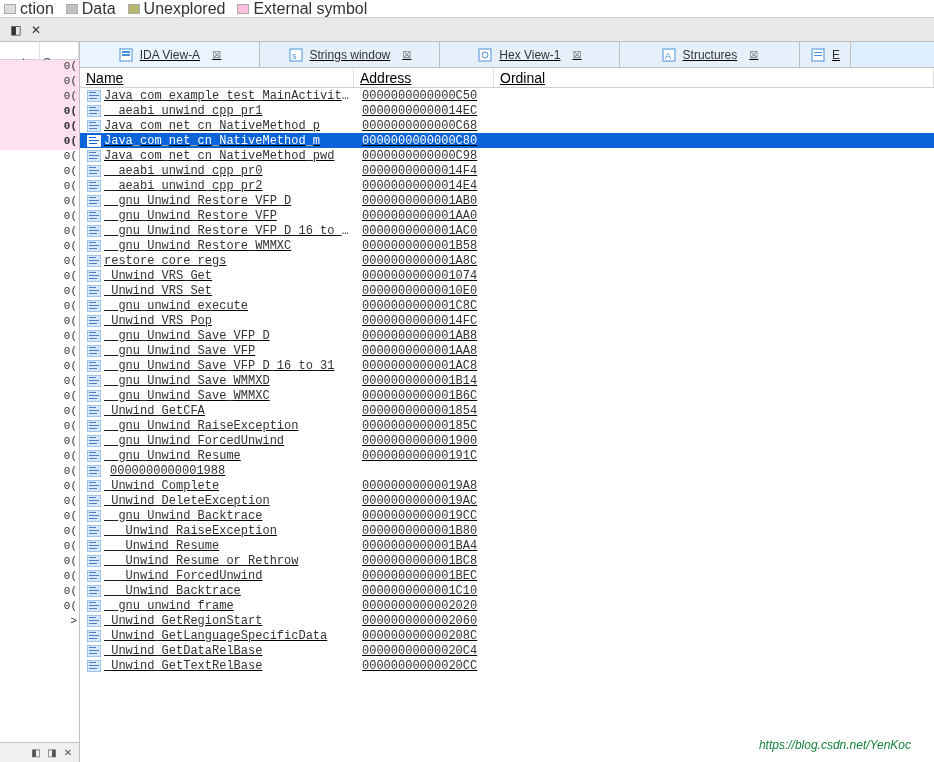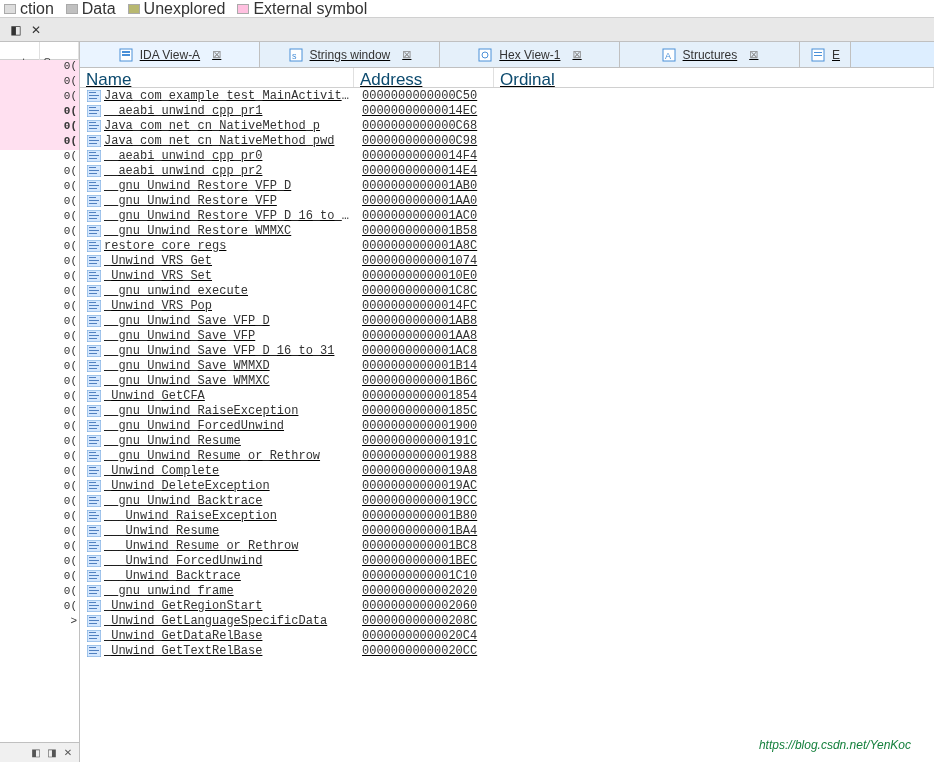--- a/index.html
+++ b/index.html
@@ -106,22 +106,22 @@
   justify-content: center;
 }
 .tab.active { background: #eaf4ff; }
 .tab-icon { width: 16px; height: 16px; display:flex; align-items:center; justify-content:center; }
 .tab-close { color:#888; font-size:11px; margin-left:6px; }
 .list-header {
   display: flex;
   height: 20px;
   background: #fff;
   border-bottom: 1px solid #d0d0d0;
-  font-size: 17px;
-  color: #0c4a6e;
+  font-size: 14px;
+  color: #000000;
 }
 .list-header div {
   padding: 2px 6px;
   border-right: 1px solid #e0e0e0;
 }
 .col-name { width: 274px; }
 .col-addr { width: 140px; }
 .col-ord { flex: 1; }
 .list-body {
   flex: 1;
@@ -444,20 +444,32 @@
             <svg class="func-icon" width="14" height="12">
               <rect class="bg" x="0" y="0" width="14" height="12" rx="1"></rect>
               <rect class="line" x="2" y="2" width="7" height="1"></rect>
               <rect class="line" x="2" y="5" width="10" height="1"></rect>
               <rect class="line" x="2" y="8" width="8" height="1"></rect>
             </svg>
           </span>
           <span class="name">Java_com_net_cn_NativeMethod_p</span>
           <span class="addr">0000000000000C68</span>
         </div>
+        <div class="row selected">
+          <span class="icon">
+            <svg class="func-icon" width="14" height="12">
+              <rect class="bg" x="0" y="0" width="14" height="12" rx="1"></rect>
+              <rect class="line" x="2" y="2" width="7" height="1"></rect>
+              <rect class="line" x="2" y="5" width="10" height="1"></rect>
+              <rect class="line" x="2" y="8" width="8" height="1"></rect>
+            </svg>
+          </span>
+          <span class="name">Java_com_net_cn_NativeMethod_m</span>
+          <span class="addr">0000000000000C80</span>
+        </div>
         <div class="row">
           <span class="icon">
             <svg class="func-icon" width="14" height="12">
               <rect class="bg" x="0" y="0" width="14" height="12" rx="1"></rect>
               <rect class="line" x="2" y="2" width="7" height="1"></rect>
               <rect class="line" x="2" y="5" width="10" height="1"></rect>
               <rect class="line" x="2" y="8" width="8" height="1"></rect>
             </svg>
           </span>
           <span class="name">Java_com_net_cn_NativeMethod_pwd</span>
@@ -705,21 +717,20 @@
         </div>
         <div class="row">
           <span class="icon">
             <svg class="func-icon" width="14" height="12">
               <rect class="bg" x="0" y="0" width="14" height="12" rx="1"></rect>
               <rect class="line" x="2" y="2" width="7" height="1"></rect>
               <rect class="line" x="2" y="5" width="10" height="1"></rect>
               <rect class="line" x="2" y="8" width="8" height="1"></rect>
             </svg>
           </span>
-          <span class="name">__gnu_Unwind_Resume_or_Rethrow</span>
           <span class="addr">0000000000001988</span>
         </div>
         <div class="row">
           <span class="icon">
             <svg class="func-icon" width="14" height="12">
               <rect class="bg" x="0" y="0" width="14" height="12" rx="1"></rect>
               <rect class="line" x="2" y="2" width="7" height="1"></rect>
               <rect class="line" x="2" y="5" width="10" height="1"></rect>
               <rect class="line" x="2" y="8" width="8" height="1"></rect>
             </svg>

